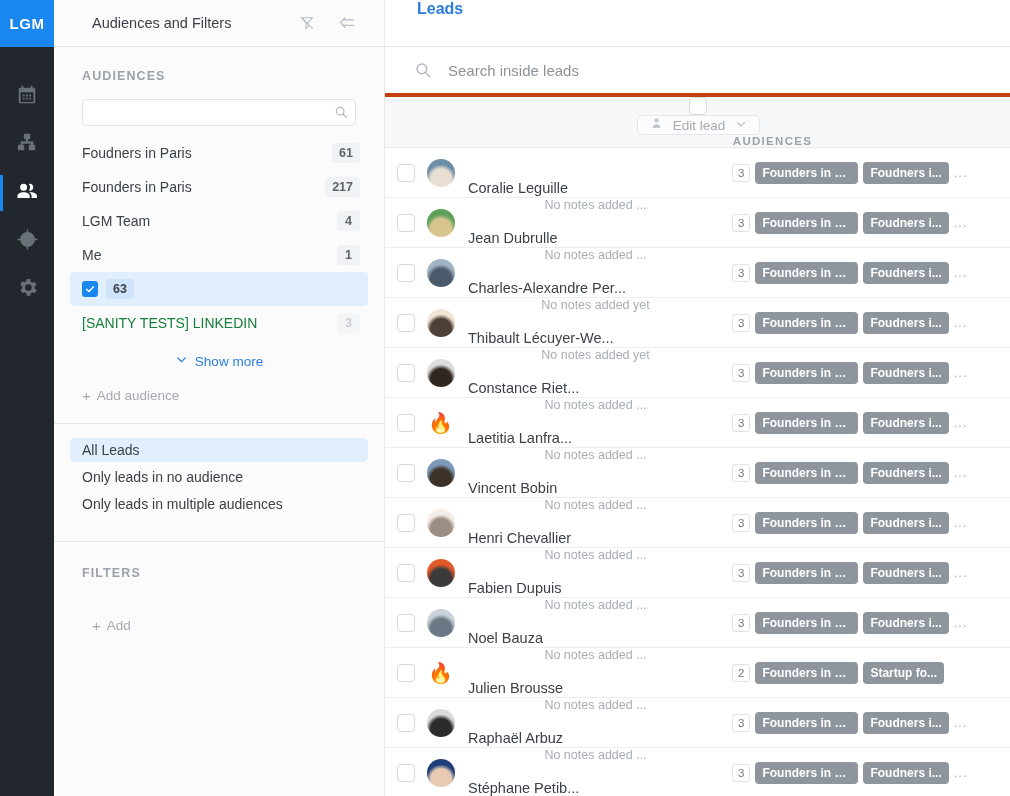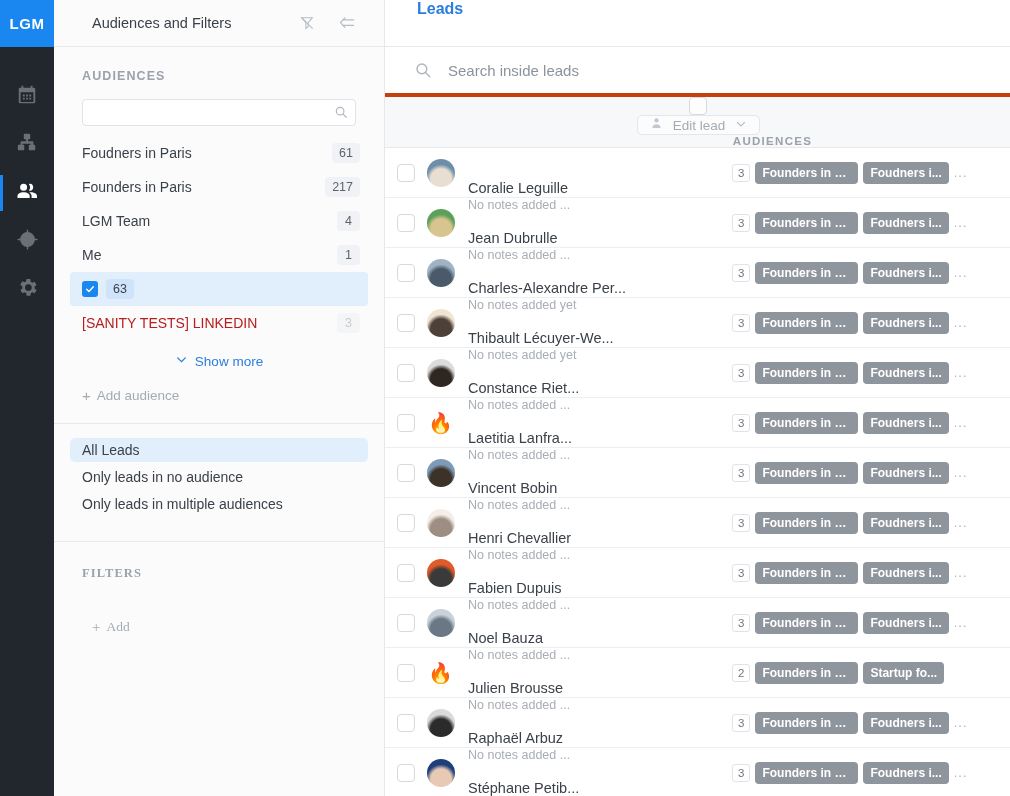--- a/index.html
+++ b/index.html
@@ -91,23 +91,23 @@
     background: #1a86f0; margin-right: 8px;
     display: none; align-items: center; justify-content: center;
     flex-shrink: 0;
   }
   .aud-row.selected .aud-check { display: flex; }
   .aud-check svg { stroke: #fff; fill: none; }
   .aud-name {
     flex: 1; font-size: 14px; color: #3b4149;
     white-space: nowrap; overflow: hidden; text-overflow: ellipsis;
   }
-  .aud-row.muted .aud-name { color: #b91c1c; }
+  .aud-row.muted .aud-name { color: #15803d; }
   .aud-count {
-    font-size: 12.5px; font-weight: normal; color: #5d646d;
+    font-size: 12.5px; font-weight: bold; color: #5d646d;
     background: #f0f2f5; border-radius: 4px;
     padding: 3px 7px; min-width: 23px; text-align: center;
   }
   .aud-row.selected .aud-count { background: #cfe4fa; color: #3b4149; }
   .aud-row.muted .aud-count { color: #c8ccd1; background: #f4f5f7; }
 
   .show-more {
     display: flex; align-items: center; justify-content: center;
     gap: 7px; height: 34px; margin-top: 4px;
     color: #2b7de0; font-size: 13.5px; cursor: pointer;
@@ -125,21 +125,21 @@
 
   .scope-list { padding: 14px 16px 22px 16px; }
   .scope-row {
     height: 24px; display: flex; align-items: center;
     padding: 0 12px; border-radius: 5px;
     font-size: 14px; color: #3b4149; cursor: pointer;
     margin-bottom: 3px;
   }
   .scope-row.selected { background: #e1effc; }
 
-  .filters-section { padding: 24px 28px 0 28px; font-family: Liberation Serif, serif; }
+  .filters-section { padding: 24px 28px 0 28px; }
   .add-filter {
     display: flex; align-items: center; gap: 6px;
     font-size: 13.5px; color: #a5abb3; cursor: pointer;
     padding: 22px 0 0 10px;
   }
 
   
   .main { flex: 1; height: 796px; display: flex; flex-direction: column; background: #fff; }
   .topbar {
     height: 47px; min-height: 47px;
@@ -213,20 +213,21 @@
   .lead-name {
     font-size: 14.5px; color: #3b4149;
     white-space: nowrap; overflow: hidden; text-overflow: ellipsis;
     line-height: 17px;
     margin-top: 48px;
   }
   .lead-note {
     font-size: 12.5px; color: #a8aeb5;
     white-space: nowrap; overflow: hidden; text-overflow: ellipsis;
     line-height: 16px;
+    text-align: center;
   }
   .aud-cell {
     display: flex; align-items: center; gap: 5px;
     margin-left: 9px; overflow: hidden;
   }
   .aud-badge {
     font-size: 11.5px; color: #70767e;
     border: 1px solid #e0e3e7; border-radius: 3px;
     padding: 2px 5px; background: #fff; flex-shrink: 0;
   }

